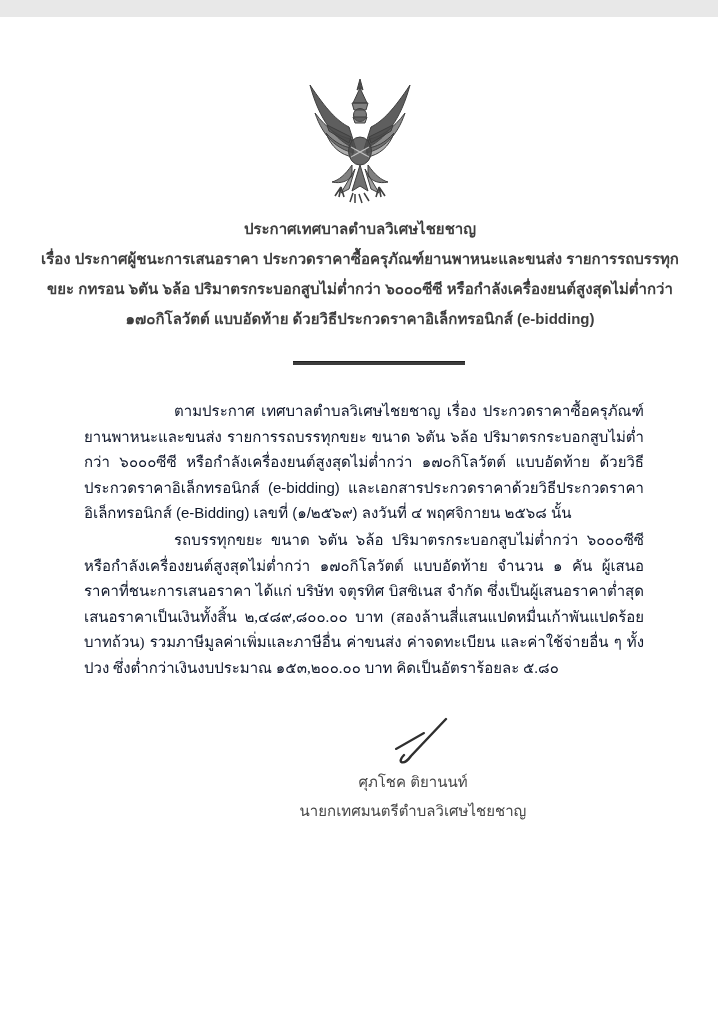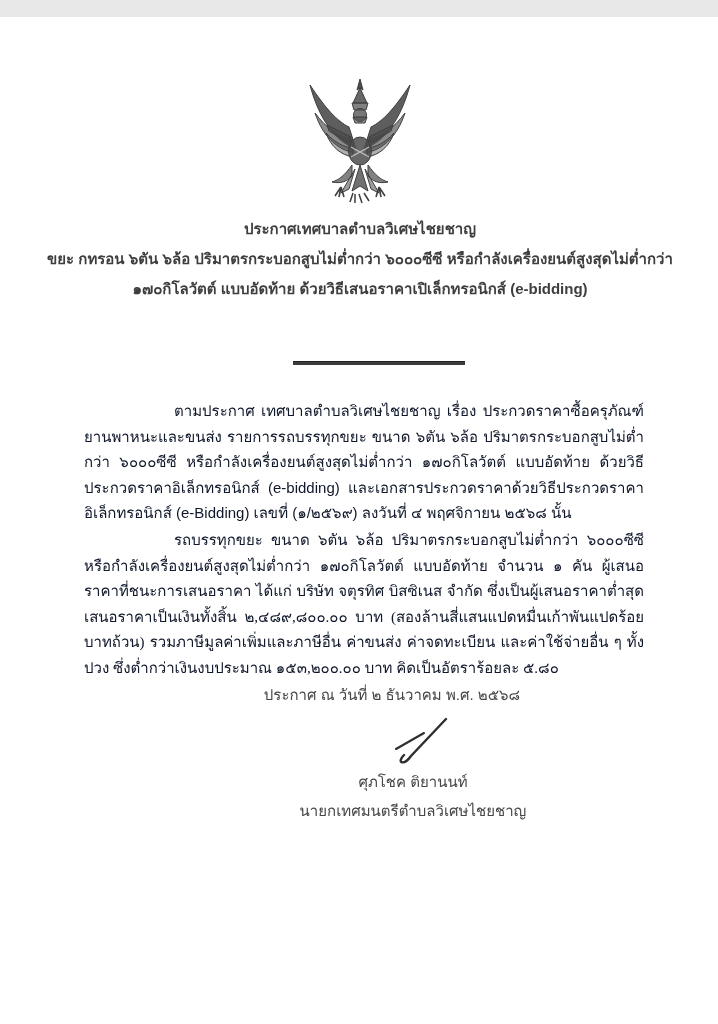--- a/index.html
+++ b/index.html
@@ -91,30 +91,30 @@
 
         <path d="M52 110 l-6 9 m6 -9 l-2 10 m2 -10 l3 10" fill="none" stroke-width="1.6"></path>
         <path d="M90 110 l6 9 m-6 -9 l2 10 m-2 -10 l-3 10" fill="none" stroke-width="1.6"></path>
         <path d="M64 116 l-3 9 m5 -8 l0 9 m4 -9 l3 9 m2 -10 l5 8" fill="none" stroke-width="1.5"></path>
       </g>
     </svg>
   </div>
 
   <div class="title-block">
     <div class="title-line">ประกาศเทศบาลตำบลวิเศษไชยชาญ</div>
+    <div class="title-line">เรื่อง ประกาศผู้ชนะการเสนอราคา ประกวดราคาซื้อครุภัณฑ์ยานพาหนะและขนส่ง รายการรถบรรทุก</div>
     <div class="title-line">ขยะ กทรอน ๖ตัน ๖ล้อ ปริมาตรกระบอกสูบไม่ต่ำกว่า ๖๐๐๐ซีซี หรือกำลังเครื่องยนต์สูงสุดไม่ต่ำกว่า</div>
-    <div class="title-line">๑๗๐กิโลวัตต์ แบบอัดท้าย ด้วยวิธีเสนอราคาเปิเล็กทรอนิกส์ (e-bidding)</div>
+    <div class="title-line">๑๗๐กิโลวัตต์ แบบอัดท้าย ด้วยวิธีประกวดราคาอิเล็กทรอนิกส์ (e-bidding)</div>
   </div>
 
   <div class="divider"></div>
 
   <div class="para para-1">ตามประกาศ เทศบาลตำบลวิเศษไชยชาญ เรื่อง ประกวดราคาซื้อครุภัณฑ์ยานพาหนะและขนส่ง รายการรถบรรทุกขยะ ขนาด ๖ตัน ๖ล้อ ปริมาตรกระบอกสูบไม่ต่ำกว่า ๖๐๐๐ซีซี หรือกำลังเครื่องยนต์สูงสุดไม่ต่ำกว่า ๑๗๐กิโลวัตต์ แบบอัดท้าย ด้วยวิธีประกวดราคาอิเล็กทรอนิกส์ (e-bidding) และเอกสารประกวดราคาด้วยวิธีประกวดราคาอิเล็กทรอนิกส์ (e-Bidding) เลขที่ (๑/๒๕๖๙) ลงวันที่ ๔ พฤศจิกายน ๒๕๖๘ นั้น</div>
   <div class="para para-2">รถบรรทุกขยะ ขนาด ๖ตัน ๖ล้อ ปริมาตรกระบอกสูบไม่ต่ำกว่า ๖๐๐๐ซีซี หรือกำลังเครื่องยนต์สูงสุดไม่ต่ำกว่า ๑๗๐กิโลวัตต์ แบบอัดท้าย จำนวน ๑ คัน ผู้เสนอราคาที่ชนะการเสนอราคา ได้แก่ บริษัท จตุรทิศ บิสซิเนส จำกัด ซึ่งเป็นผู้เสนอราคาต่ำสุด เสนอราคาเป็นเงินทั้งสิ้น ๒,๔๘๙,๘๐๐.๐๐ บาท (สองล้านสี่แสนแปดหมื่นเก้าพันแปดร้อยบาทถ้วน) รวมภาษีมูลค่าเพิ่มและภาษีอื่น ค่าขนส่ง ค่าจดทะเบียน และค่าใช้จ่ายอื่น ๆ ทั้งปวง ซึ่งต่ำกว่าเงินงบประมาณ ๑๕๓,๒๐๐.๐๐ บาท คิดเป็นอัตราร้อยละ ๕.๘๐</div>
 
-  <div class="date-line">ประกาศ ณ วันที่ ๒  ธันวาคม พ.ศ. ๒๕๖๘</div>
 
   <div class="signature-mark">
     <svg viewBox="0 0 72 54" width="72" height="54" aria-hidden="true">
       <g fill="none" stroke="#2f2f2f" stroke-linecap="round">
         <path d="M12 42 C4 50 12 53 19 43 L54 6" stroke-width="2.4"></path>
         <path d="M4 36 L32 20" stroke-width="2.1"></path>
       </g>
     </svg>
   </div>
 

